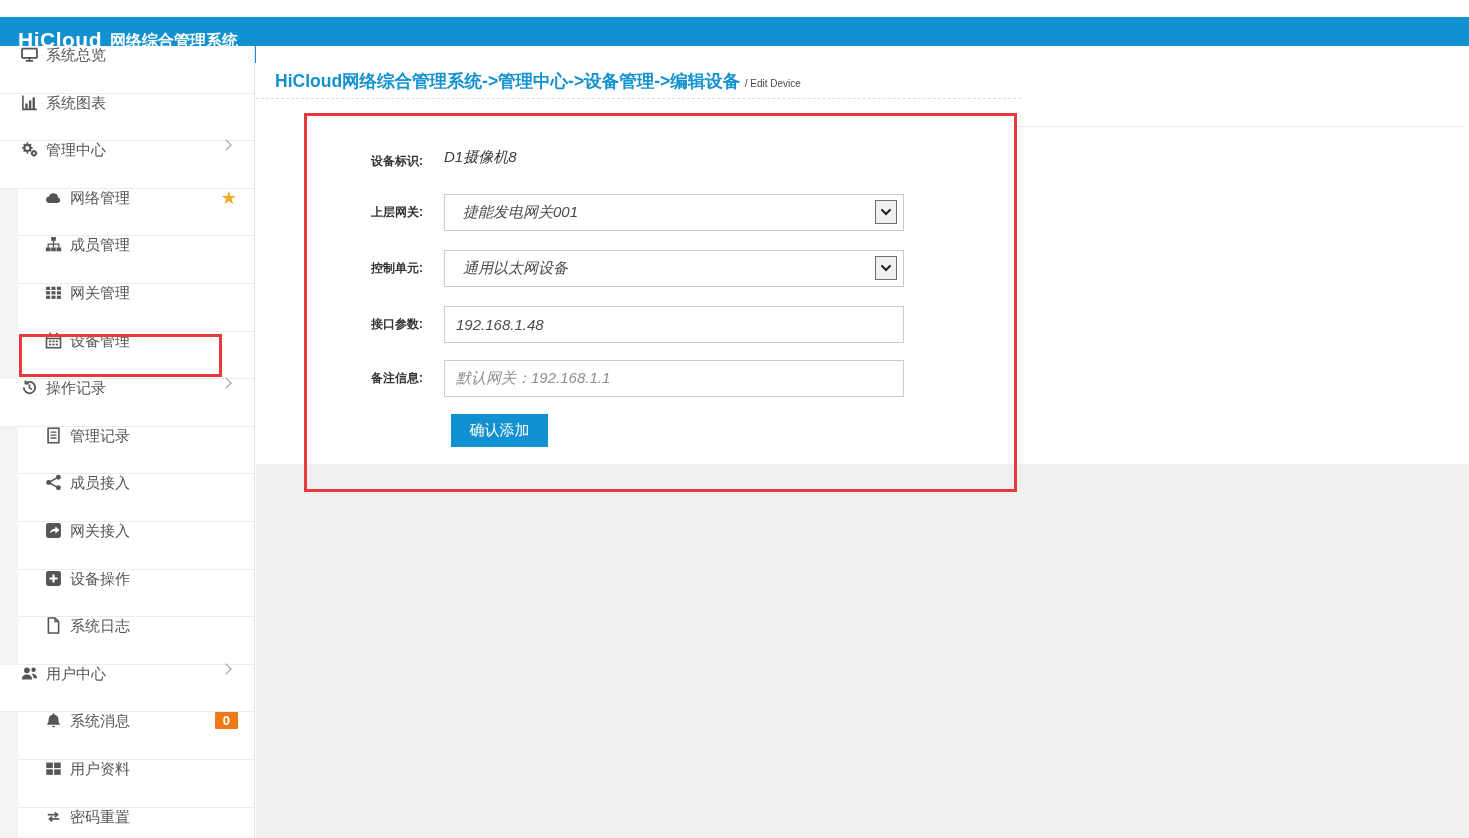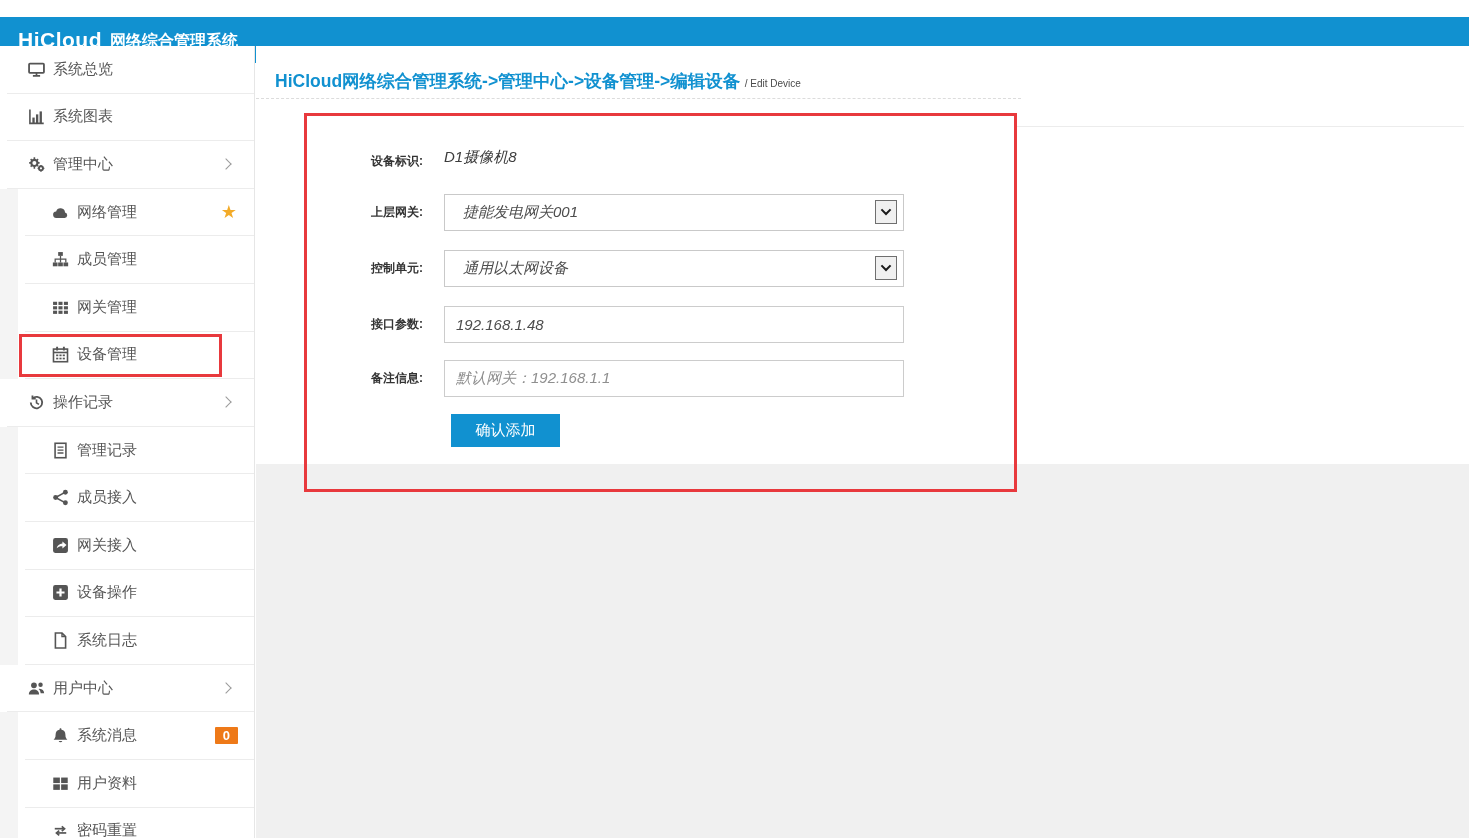--- a/index.html
+++ b/index.html
@@ -26,21 +26,21 @@
   .brand-bold{color:#fff;font-size:21px;font-weight:bold;letter-spacing:.5px;}
   .brand-rest{color:#fff;font-size:16px;font-weight:bold;margin-left:8px;padding-top:2px;}
 
   
   .sidebar{
     position:absolute;left:0;top:46px;width:255px;bottom:0;
     background:#fff;border-right:1px solid #e6e6e6;
   }
   .nav-item{display:flex;align-items:stretch;height:47.6px;cursor:pointer;}
   .nav-item .inner{
-    flex:1;display:flex;align-items:center;border-bottom:1px solid var(--border);margin-left:7px;
+    flex:1;display:flex;align-items:flex-start;border-bottom:1px solid var(--border);
   }
   .nav-item.top .inner{padding-left:21px;}
   .nav-item.sub .strip{width:18px;background:#f4f4f4;flex:none;}
   .nav-item.sub .inner{padding-left:27px;}
   .nicon{width:17px;height:17px;color:#555;margin-right:8px;flex:none;display:flex;align-items:center;}
   .nicon svg{width:100%;height:100%;display:block;}
   .nlbl{font-size:15px;color:var(--txt);white-space:nowrap;}
   .chev{
     margin-left:auto;margin-right:24px;width:8px;height:8px;flex:none;
     border-top:1.6px solid #9a9a9a;border-right:1.6px solid #9a9a9a;
@@ -83,21 +83,21 @@
     width:22px;height:24px;background:#f0f0f0;border:1px solid #6f6f6f;
     margin-right:6px;flex:none;display:flex;align-items:center;justify-content:center;
   }
   .fs-arrow svg{width:12px;height:8px;display:block;}
   .textinput{
     width:460px;height:37px;border:1px solid #ccc;padding:8px 11px;
     font-size:15px;color:#4d4d4d;font-family:inherit;background:#fff;outline:none;
   }
   .textinput.muted{color:#8f8f8f;}
   .btn-confirm{
-    position:absolute;left:195px;top:368px;width:109px;height:33px;
+    position:absolute;left:195px;top:368px;width:97px;height:33px;
     background:var(--accent);color:#fff;border:none;font-size:15px;
     font-family:inherit;cursor:pointer;
   }
 </style>
 </head>
 <body>
 
 <div class="page">
 
   <header class="topbar">

